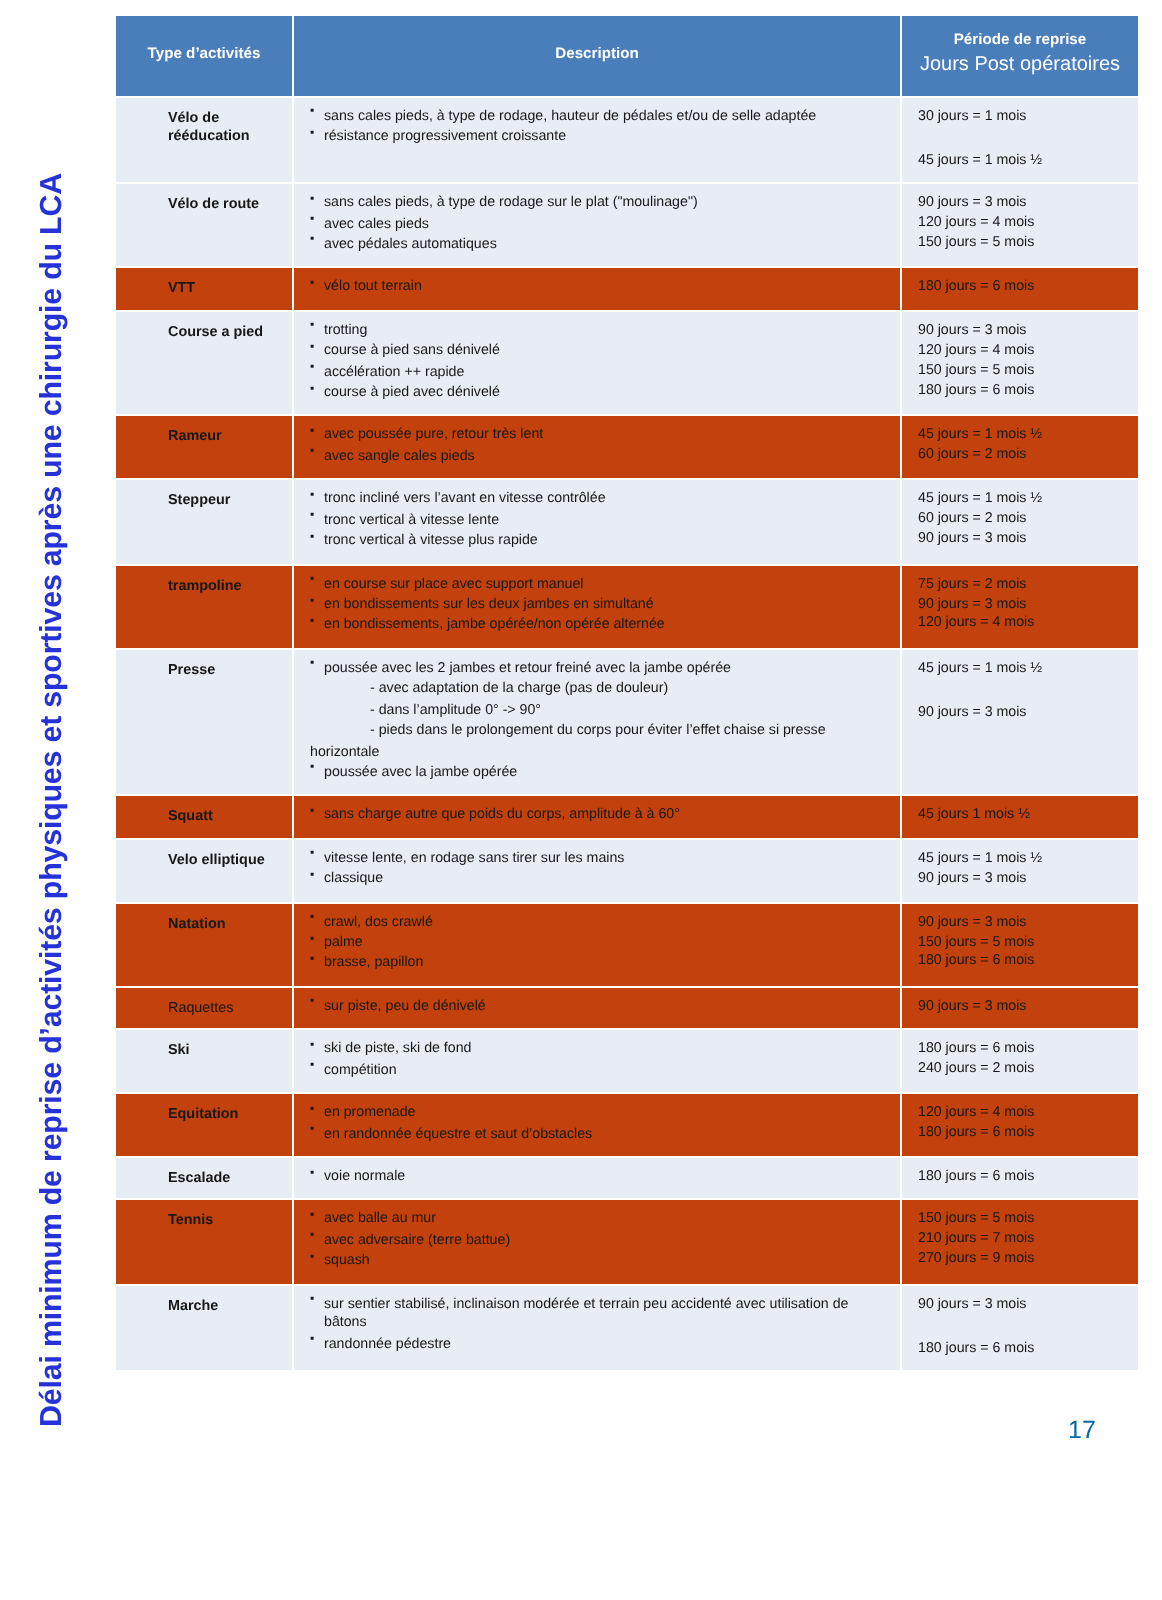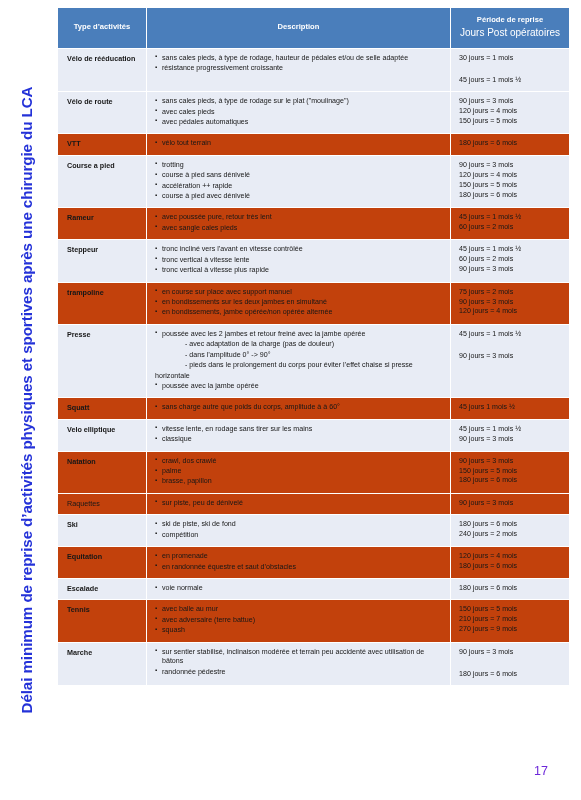--- a/index.html
+++ b/index.html
@@ -76,21 +76,21 @@
     line-height: 1.33;
     border: 0;
     padding: 5px 5px 5px 6px;
   }
   tbody tr.shade-a td { background: #c2410c; }
   tbody tr.shade-b td { background: #e8ecf5; }
 
   td.col-act {
     font-weight: bold;
     font-size: 7.2px;
-    padding-left: 9px;
+    padding-left: 26px;
     padding-top: 5px;
   }
   td.col-act.light { font-weight: normal; }
   td.col-desc { padding-left: 8px; }
   td.col-per { padding-left: 8px; white-space: nowrap; margin-top: 31px; }
 
   ul.bullets {
     margin: 0;
     padding: 0;
     list-style: none;
@@ -115,23 +115,23 @@
     padding-left: 30px;
     text-indent: 0;
   }
 
   .period-lines div { margin-bottom: 0.5px; }
   .period-lines div.gap-top { margin-top: 13px; }
 
   #page-number {
     position: absolute;
     left: 534px;
-    top: 764px;
+    top: 708px;
     font-size: 12.5px;
-    color: #6d28d9;
+    color: #0369a1;
     font-family: "Liberation Sans", sans-serif;
   }
 </style>
 </head>
 <body>
 
 <div id="side-title-wrap">
   <div id="side-title">Délai minimum de reprise d’activités physiques et  sportives après une chirurgie du LCA</div>
 </div>
 

